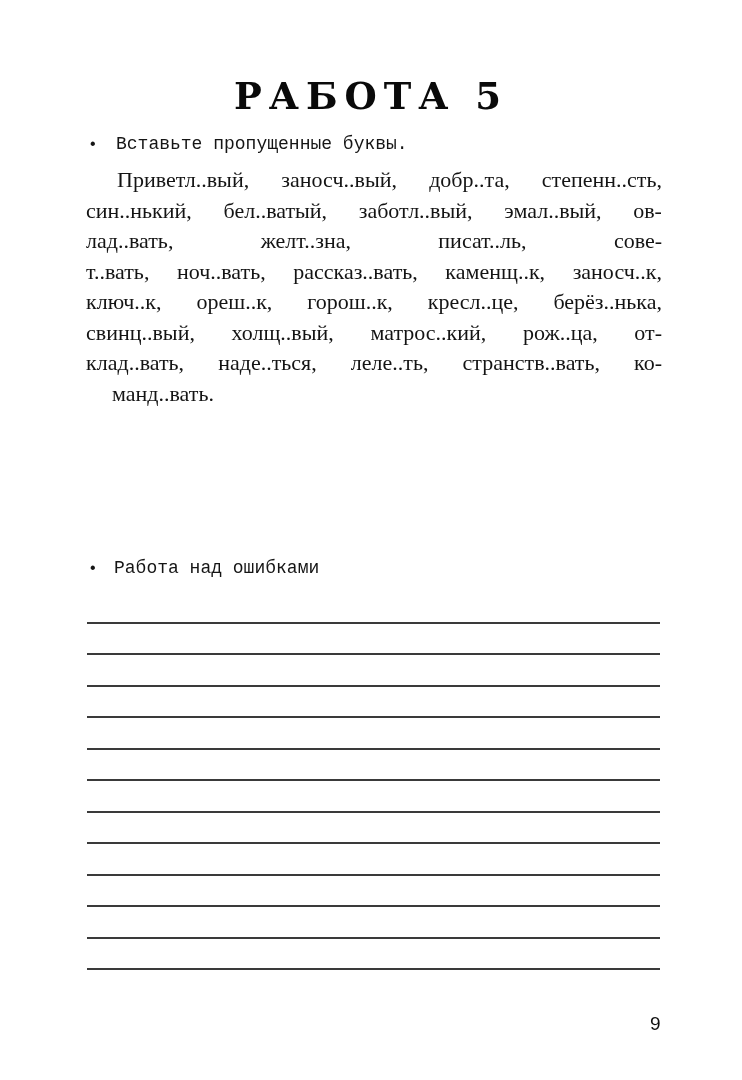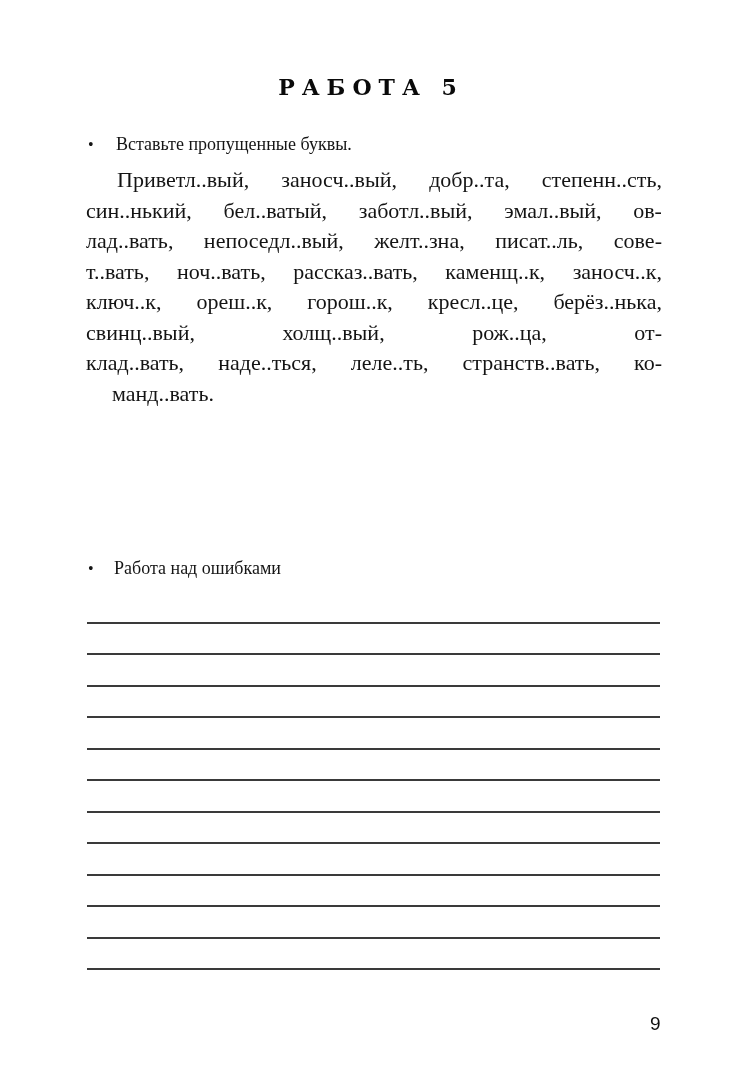--- a/index.html
+++ b/index.html
@@ -3,26 +3,26 @@
 <meta charset="utf-8">
 <style>
   html, body { margin: 0; padding: 0; }
   body {
     width: 742px; height: 1080px; background: #ffffff; position: relative;
     overflow: hidden; color: #111111;
     font-family: "DejaVu Serif", "Liberation Serif", serif;
   }
   .title {
     position: absolute; top: 74px; left: 0; width: 742px; text-align: center;
-    font-family: "DejaVu Serif", serif; font-weight: bold; font-size: 22px;
+    font-family: "DejaVu Serif", serif; font-weight: bold; font-size: 37px;
     letter-spacing: 7px; color: #0a0a0a;
   }
   .bullet-row {
     position: absolute; left: 88px; font-size: 18px; color: #151515;
-    font-family: Liberation Serif, serif;
+    font-family: Liberation Mono, monospace;
   }
   .bullet-row .dot { display: inline-block; width: 26px; font-size: 16px; }
   .task1 { top: 134px; }
   .task1 .dot { width: 28px; }
   .words {
     position: absolute; left: 86px; top: 165px; width: 576px;
     font-family: "Liberation Serif", serif; font-size: 22px; line-height: 30.5px;
     color: #141414;
   }
   .words .line { white-space: nowrap; display: flex; justify-content: space-between; }
@@ -53,21 +53,20 @@
   </div>
   <div class="line">
     <span>син..нький,</span>
     <span>бел..ватый,</span>
     <span>заботл..вый,</span>
     <span>эмал..вый,</span>
     <span>ов-</span>
   </div>
   <div class="line">
     <span>лад..вать,</span>
-    <span>непоседл..вый,</span>
     <span>желт..зна,</span>
     <span>писат..ль,</span>
     <span>сове-</span>
   </div>
   <div class="line">
     <span>т..вать,</span>
     <span>ноч..вать,</span>
     <span>рассказ..вать,</span>
     <span>каменщ..к,</span>
     <span>заносч..к,</span>
@@ -75,20 +74,21 @@
   <div class="line">
     <span>ключ..к,</span>
     <span>ореш..к,</span>
     <span>горош..к,</span>
     <span>кресл..це,</span>
     <span>берёз..нька,</span>
   </div>
   <div class="line">
     <span>свинц..вый,</span>
     <span>холщ..вый,</span>
+    <span>матрос..кий,</span>
     <span>рож..ца,</span>
     <span>от-</span>
   </div>
   <div class="line">
     <span>клад..вать,</span>
     <span>наде..ться,</span>
     <span>леле..ть,</span>
     <span>странств..вать,</span>
     <span>ко-</span>
   </div>

